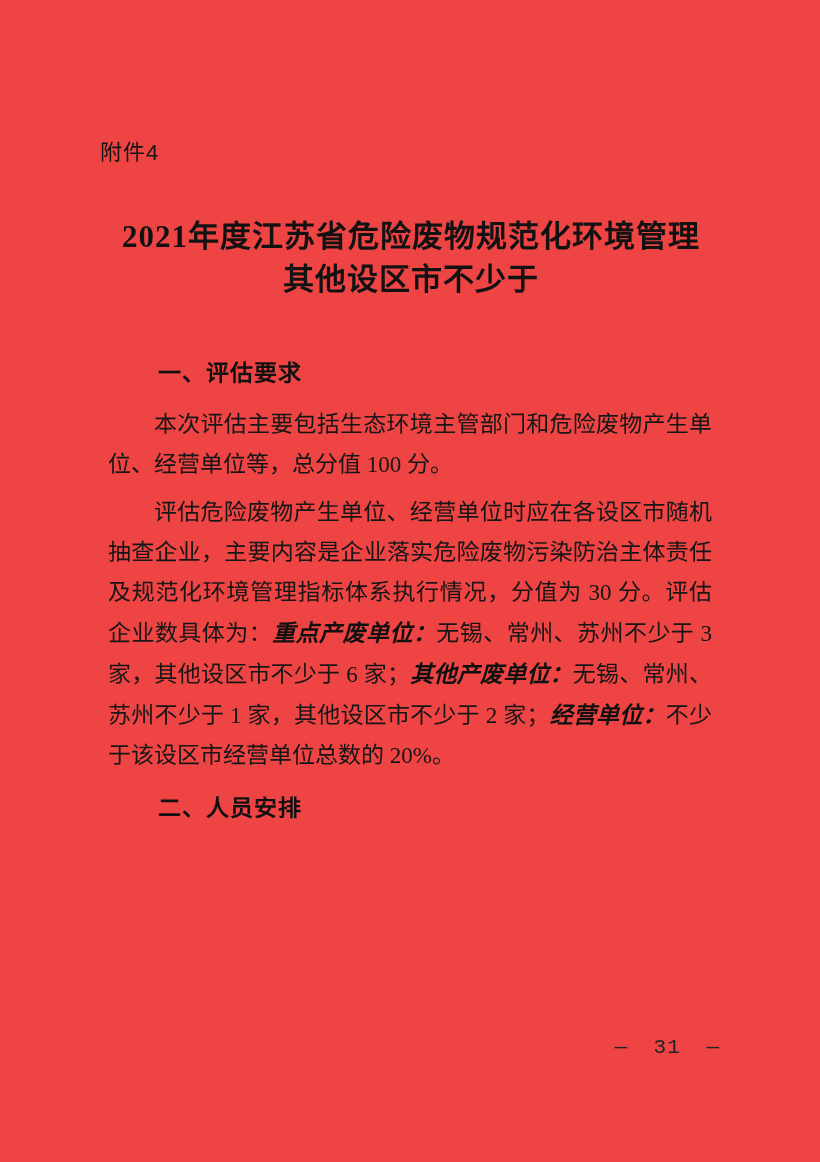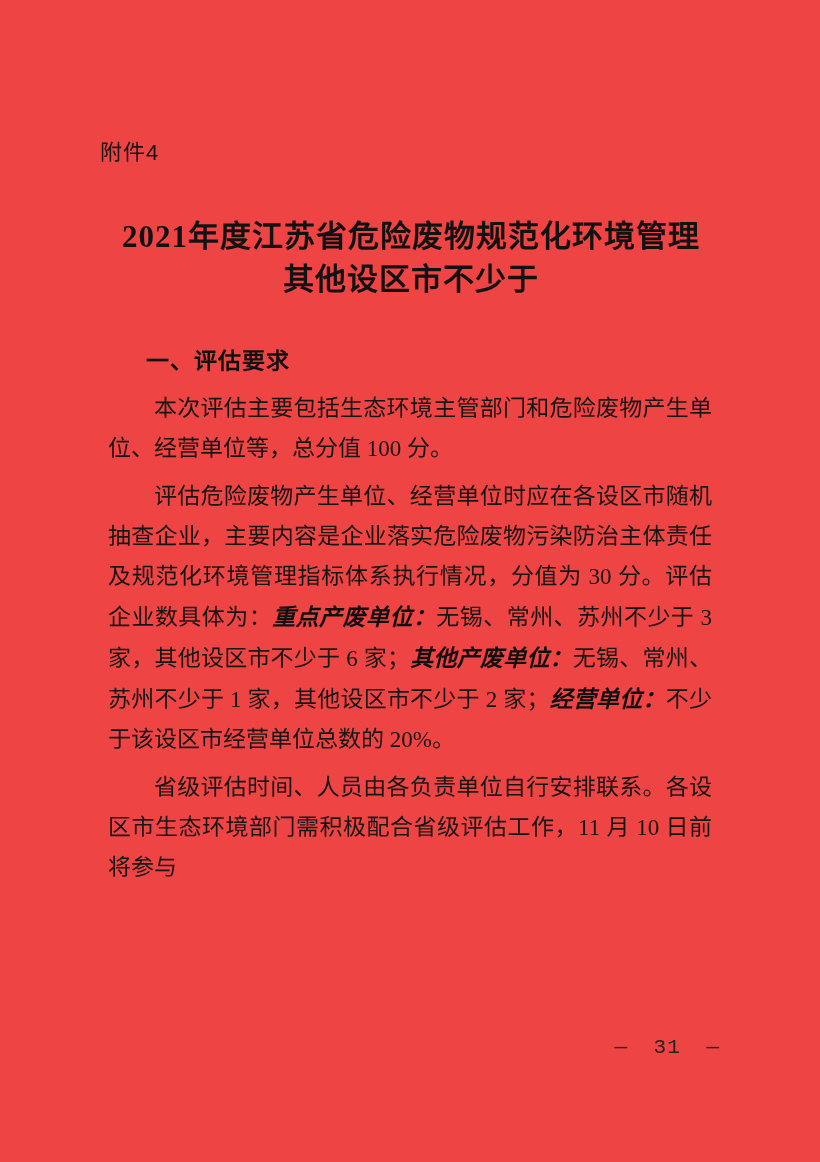--- a/index.html
+++ b/index.html
@@ -48,21 +48,21 @@
     position: absolute;
     left: 100px;
     top: 341px;
     width: 620px;
     font-size: 23px;
     line-height: 40px;
     text-align: justify;
     color: #161616;
   }
   .section-heading {
-    margin: 0;
+    margin: 12px;
     font-family: "Liberation Sans", "DejaVu Sans", sans-serif;
     font-size: 23px;
     line-height: 40px;
     font-weight: 700;
     text-indent: 46px;
     letter-spacing: 1px;
     color: #111111;
   }
   .doc-body p {
     margin: 8px;
@@ -102,20 +102,20 @@
 
     <h3 class="section-heading">一、评估要求</h3>
 
     <p>本次评估主要包括生态环境主管部门和危险废物产生单位、经营单位等，总分值 100 分。</p>
 
 
     <p>
       <span class="run">评估危险废物产生单位、经营单位时应在各设区市随机抽查企业，主要内容是企业落实危险废物污染防治主体责任及规范化环境管理指标体系执行情况，分值为 30 分。评估企业数具体为：</span><span class="run run-bold">重点产废单位：</span><span class="run">无锡、常州、苏州不少于 3 家，其他设区市不少于 6 家；</span><span class="run run-bold">其他产废单位：</span><span class="run">无锡、常州、苏州不少于 1 家，其他设区市不少于 2 家；</span><span class="run run-bold">经营单位：</span><span class="run">不少于该设区市经营单位总数的 20%。</span>
     </p>
 
+    <h3 class="section-heading">二、人员安排</h3>
 
-    <p>省级评估时间、人员由各负责单位自行安排联系。各设区市生态环境部门需积极配合省级评估工作，11 月 10 日前将参与</p>
 
   </div>
 
   <div class="page-number">— 31 —</div>
 
 </div>
 
 </body></html>

